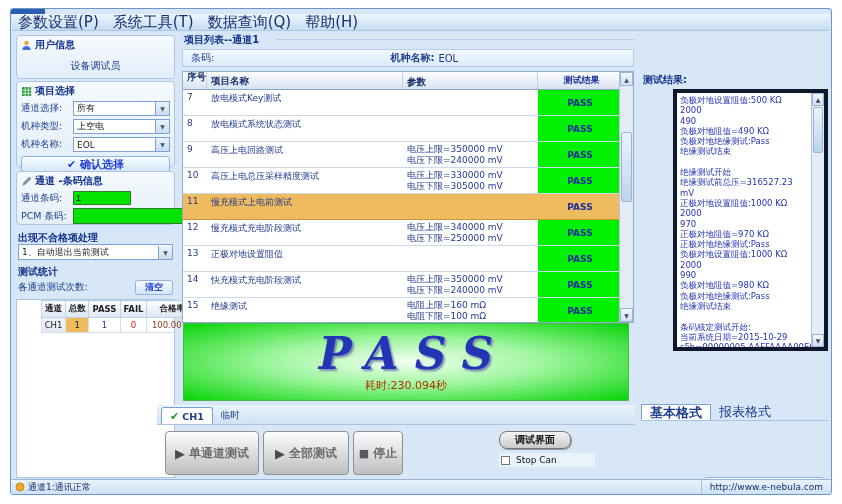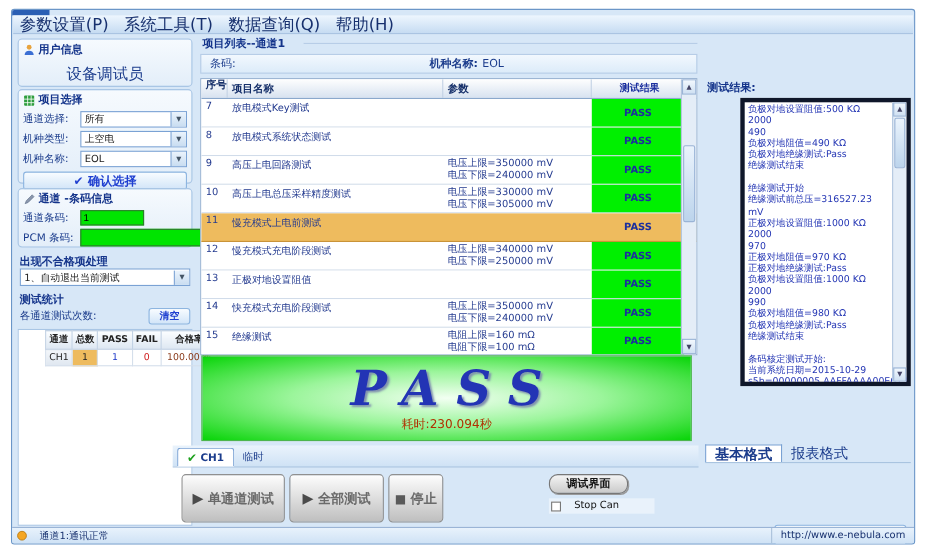--- a/index.html
+++ b/index.html
@@ -86,39 +86,39 @@
   .big-btn{position:absolute;top:2px;height:44px;background:linear-gradient(#fdfdfd,#bfbfbf);
     border:1px solid #909090;border-radius:4px;display:flex;align-items:center;justify-content:center;gap:4px;
     font-size:12px;font-weight:bold;color:#6a6a6a;cursor:pointer;}
   .play-glyph{color:#4a4a4a;font-size:13px;}
   .stop-glyph{color:#5a5a5a;font-size:11px;}
   .debug-btn{position:absolute;left:342px;top:2px;width:72px;height:18px;
     background:linear-gradient(#f4f4f4,#cacaca);border:1px solid #777;border-radius:8px;
     box-shadow:1px 1px 0 #999;font-size:10px;font-weight:bold;color:#111;
     display:flex;align-items:center;justify-content:center;cursor:pointer;}
   .stopcan-row{position:absolute;left:342px;top:24px;width:96px;height:14px;background:#e9f2fb;
-    display:flex;align-items:center;gap:12px;padding-left:2px;}
+    display:flex;align-items:center;gap:6px;padding-left:2px;}
   .checkbox{width:9px;height:9px;background:#fff;border:1px solid #777;}
   .stopcan-label{font-size:9px;color:#111;}
   
   .rp-title{position:absolute;left:4px;top:40px;font-size:10px;font-weight:bold;color:#13338a;}
   #rp-text{position:absolute;left:2px;right:2px;top:56px;height:262px;background:#fff;
     border:4px solid #0f172a;overflow:hidden;margin-left:32px;}
   #rp-lines{position:absolute;left:3px;top:2px;right:16px;font-size:8.5px;line-height:10.3px;
     color:#2436b4;white-space:pre-line;}
   #rp-tabs{position:absolute;left:2px;right:2px;top:370px;height:18px;display:flex;align-items:flex-end;
     border-bottom:1px solid #a9c4e0;}
   .rp-tab{height:16px;padding:0 8px;font-size:13px;color:#1b3c8c;display:flex;align-items:center;}
   .rp-tab.active{background:#fff;border:1px solid #7aa2d4;border-bottom:none;font-weight:bold;}
   #hide-btn{position:absolute;right:6px;top:444px;width:120px;height:22px;gap:4px;font-size:10px;}
   
   #statusbar{position:absolute;left:0;right:0;bottom:0;height:15px;
     background:linear-gradient(#e8f2fc,#cfe2f5);border-top:1px solid #9ab4d6;
     display:flex;align-items:center;font-size:9px;color:#17306e;}
-  #statusbar .seg-left{display:flex;align-items:center;gap:11px;padding-left:4px;flex:1;}
+  #statusbar .seg-left{display:flex;align-items:center;gap:3px;padding-left:4px;flex:1;}
   #statusbar .seg-right{border-left:1px solid #a9c0da;padding:0 8px;height:100%;display:flex;align-items:center;color:#17306e;}
   .icon-svg{flex:none;}
 </style>
 </head>
 <body>
 
 <div id="window">
   <div class="chrome-strip"></div>
 
   <div id="menubar">
@@ -131,21 +131,21 @@
   <div id="sidebar">
 
     <div class="group" style="top:2px;height:44px;">
       <div class="group-title">
         <svg class="icon-svg" width="11" height="11" viewBox="0 0 12 12">
             <circle cx="6" cy="3.2" r="2.4" fill="#e8a33d"></circle>
             <path d="M1.5 11c0-3 2-4.4 4.5-4.4S10.5 8 10.5 11z" fill="#3b6fd4"></path>
           </svg>
         <span>用户信息</span>
       </div>
-      <div style="text-align:center;font-size:14px;color:#1b3c8c;margin-top:7px;">设备调试员</div>
+      <div style="text-align:center;font-size:10px;color:#1b3c8c;margin-top:7px;">设备调试员</div>
     </div>
 
     <div class="group" style="top:48px;height:86px;">
       <div class="group-title">
         <svg class="icon-svg" width="11" height="11" viewBox="0 0 12 12">
             <rect x="1" y="1" width="10" height="10" rx="1" fill="#2e9e3e"></rect>
             <path d="M1 4.5h10M1 8h10M4.5 1v10M8 1v10" stroke="#fff" stroke-width="0.8"></path>
           </svg>
         <span>项目选择</span>
       </div>

